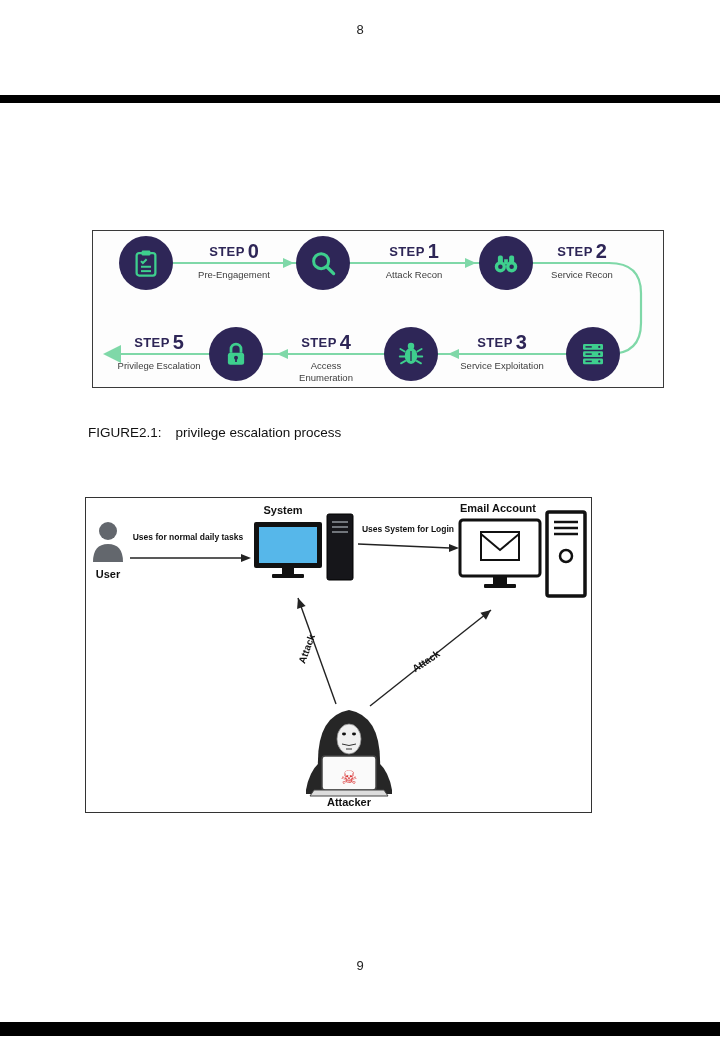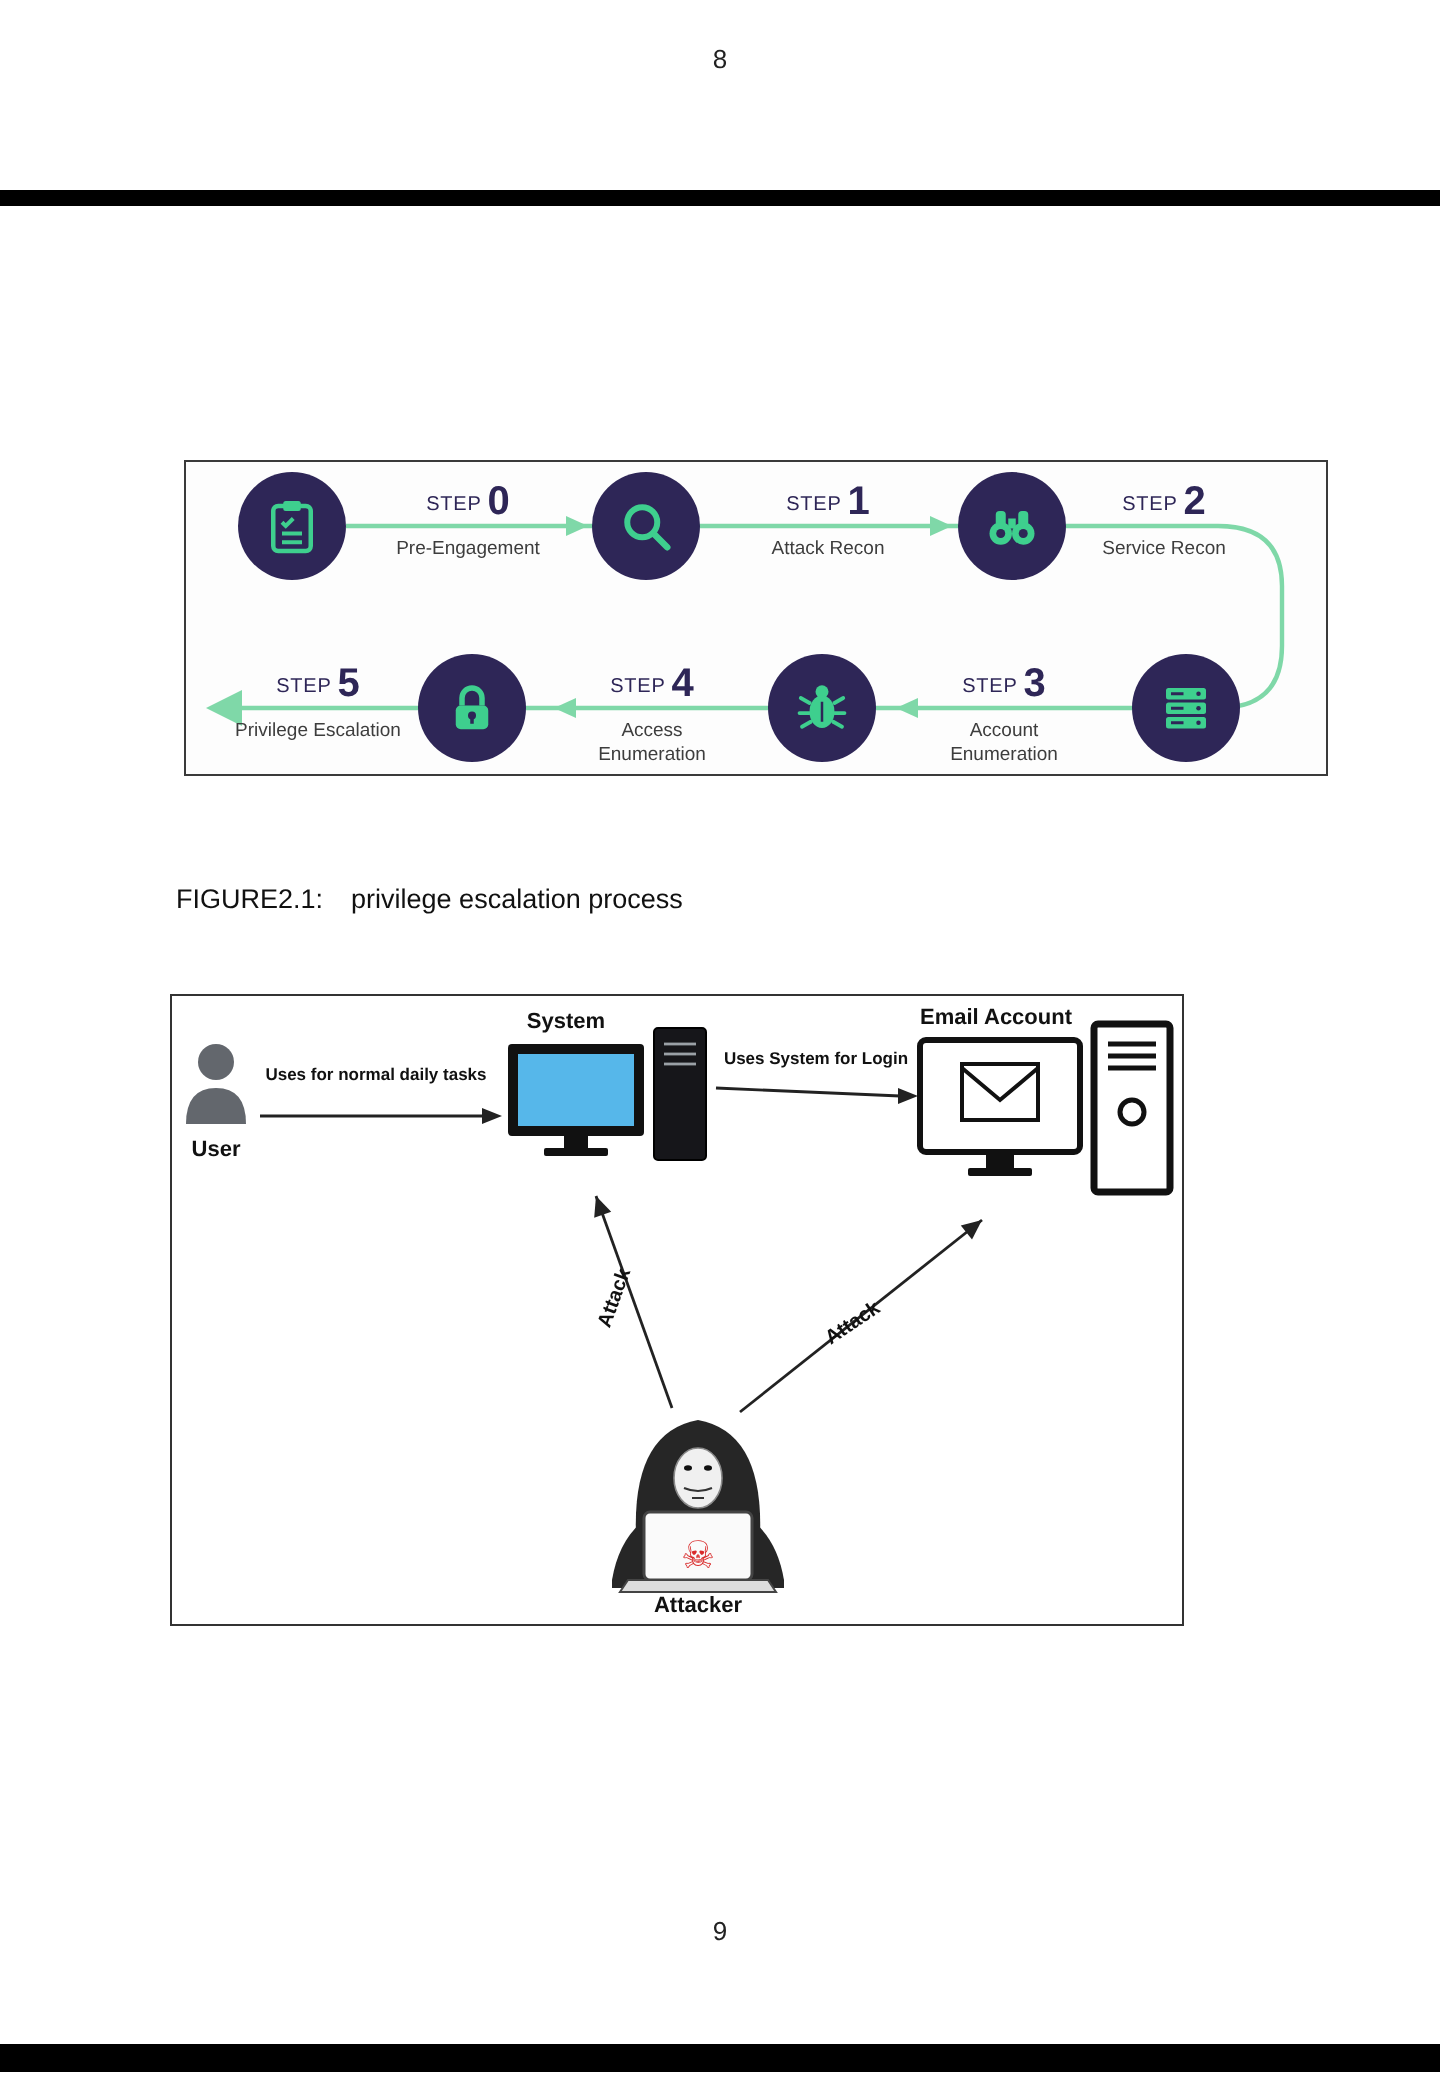--- a/index.html
+++ b/index.html
@@ -17,26 +17,26 @@
 
   
   .fig1 { position:absolute; left:92px; top:230px; width:572px; height:158px;
           background:#fdfdfd; border:1px solid #3a3a3a; }
   .fig1 svg.connector { position:absolute; left:0; top:0; }
 
   .step-circle { position:absolute; width:54px; height:54px; border-radius:50%;
                  background:#2e2657; display:flex; align-items:center; justify-content:center; }
   .step-label { position:absolute; width:100px; text-align:center; }
   .step-top { height:22px; display:flex; align-items:flex-end; justify-content:center; gap:3px; color:#2e2657; }
-  .step-prefix { font-size:10px; font-weight:400; letter-spacing:.4px; line-height:1; padding-bottom:2px; }
+  .step-prefix { font-size:13px; font-weight:700; letter-spacing:.4px; line-height:1; padding-bottom:2px; }
   .step-num { font-size:20px; font-weight:700; line-height:.9; }
   .step-sub { font-size:9.5px; color:#3d3d3d; width:84px; margin:9px auto 0; line-height:1.25; }
 
   
-  .caption { position:absolute; left:88px; top:442px; font-size:13.5px; color:#111; }
+  .caption { position:absolute; left:88px; top:425px; font-size:13.5px; color:#111; }
   .caption .cap-label { margin-right:14px; }
 
   
   .fig2 { position:absolute; left:85px; top:497px; width:507px; height:316px;
           background:#ffffff; border:1px solid #333; }
   .fig2 svg { position:absolute; left:0; top:0; }
   .fig2 text { font-family:"Liberation Sans", sans-serif; }
 </style>
 </head>
 <body>
@@ -119,21 +119,21 @@
         <circle cx="17" cy="6.3" r="0.9" fill="#2e2657"></circle>
         <circle cx="17" cy="12.1" r="0.9" fill="#2e2657"></circle>
         <circle cx="17" cy="17.9" r="0.9" fill="#2e2657"></circle>
       </svg>
     </div>
     <div class="step-label" style="left:359px; top:98px;">
       <div class="step-top">
         <span class="step-prefix">STEP</span>
         <span class="step-num">3</span>
       </div>
-      <div class="step-sub">Account Enumeration</div>
+      <div class="step-sub">Service Exploitation</div>
     </div>
 
     <div class="step-circle" style="left:291px; top:96px;">
       <svg viewBox="0 0 24 24" width="30" height="30">
         <g stroke="#3ecf8e" stroke-width="1.5" stroke-linecap="round">
           <line x1="7" y1="10" x2="3.5" y2="8"></line>
           <line x1="7" y1="14" x2="3" y2="14"></line>
           <line x1="7.5" y1="17.5" x2="4" y2="19.5"></line>
           <line x1="17" y1="10" x2="20.5" y2="8"></line>
           <line x1="17" y1="14" x2="21" y2="14"></line>

